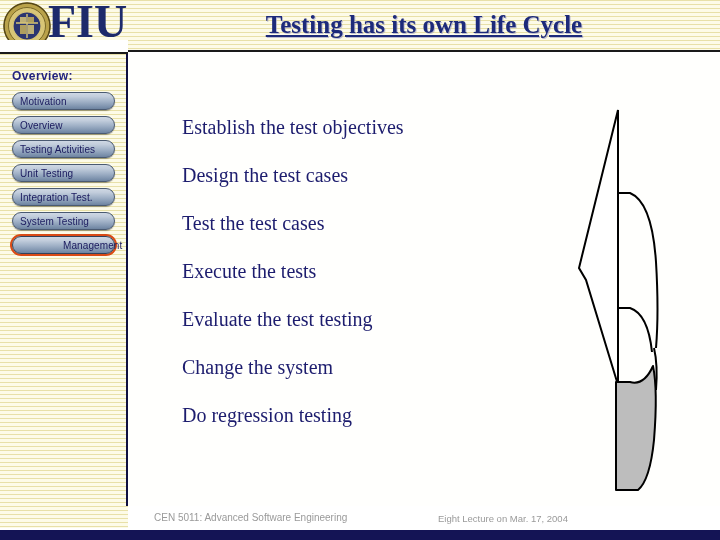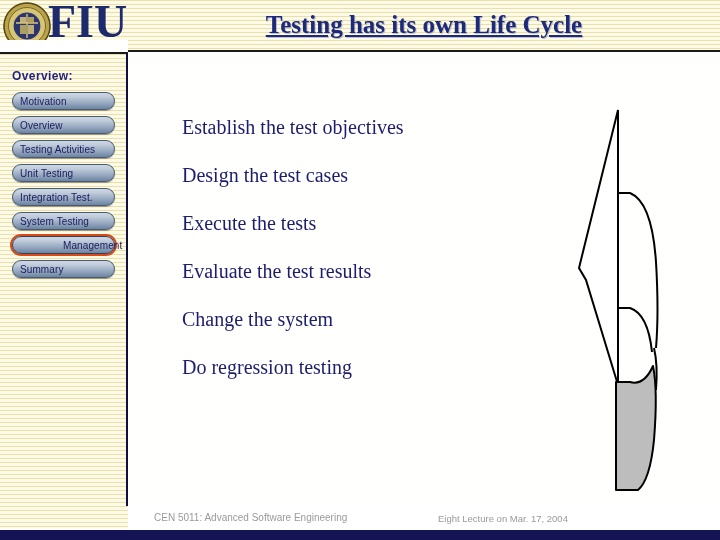--- a/index.html
+++ b/index.html
@@ -202,33 +202,31 @@
       </div>
       <div class="nav-btn">
         <span>Integration Test.</span>
       </div>
       <div class="nav-btn">
         <span>System Testing</span>
       </div>
       <div class="nav-btn selected">
         <span>Management</span>
       </div>
-      <div class="nav-btn">
-        <span>Summary</span>
-      </div>
     </div>
 </div>
 <div id="sidebar-border"></div>
 
 <div id="main">
   <div id="bullets">
       <div class="bullet">Establish the test objectives</div>
       <div class="bullet">Design the test cases</div>
+      <div class="bullet">Test the test cases</div>
       <div class="bullet">Execute the tests</div>
-      <div class="bullet">Evaluate the test results</div>
+      <div class="bullet">Evaluate the test testing</div>
       <div class="bullet">Change the system</div>
       <div class="bullet">Do regression testing</div>
     </div>
 
   <svg id="deco" viewBox="0 0 120 420">
 
     <path d="M50 20 L50 295" stroke="#000" stroke-width="2" fill="none"></path>
 
     <path d="M50 20 L11 178 L18 190 L50 295 Z" fill="#ffffff" stroke="#000" stroke-width="2" stroke-linejoin="miter"></path>
 

